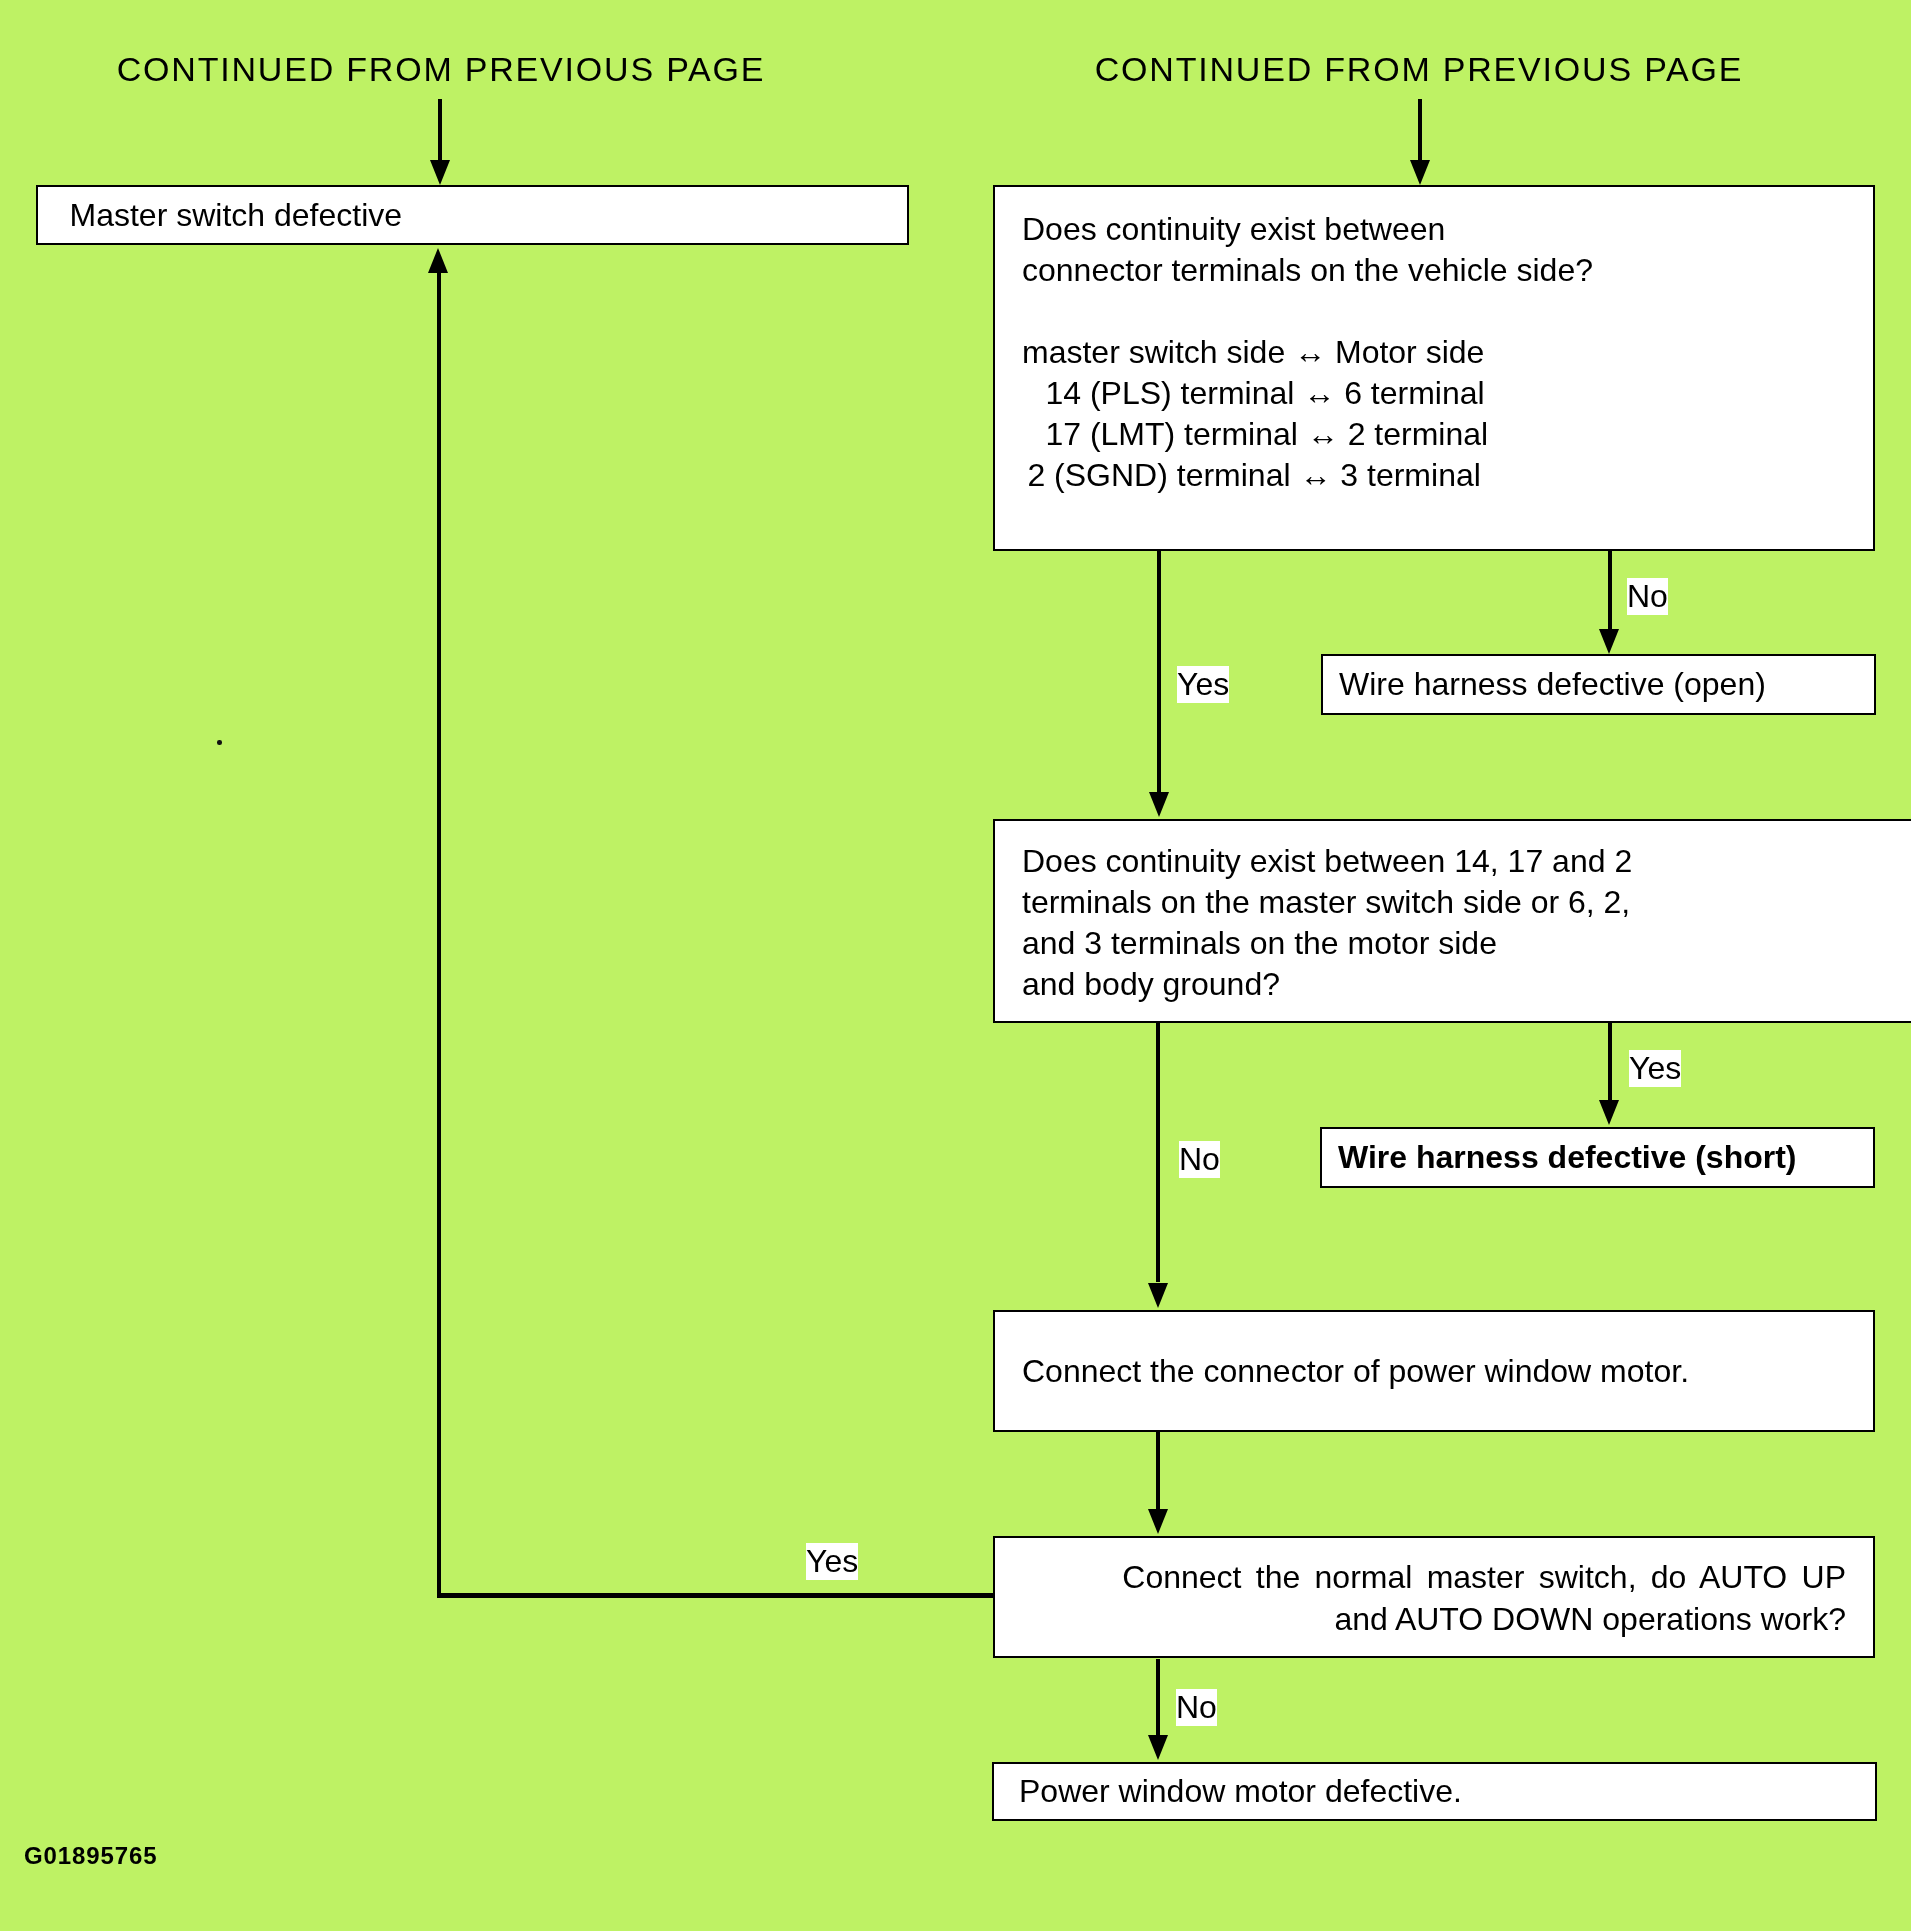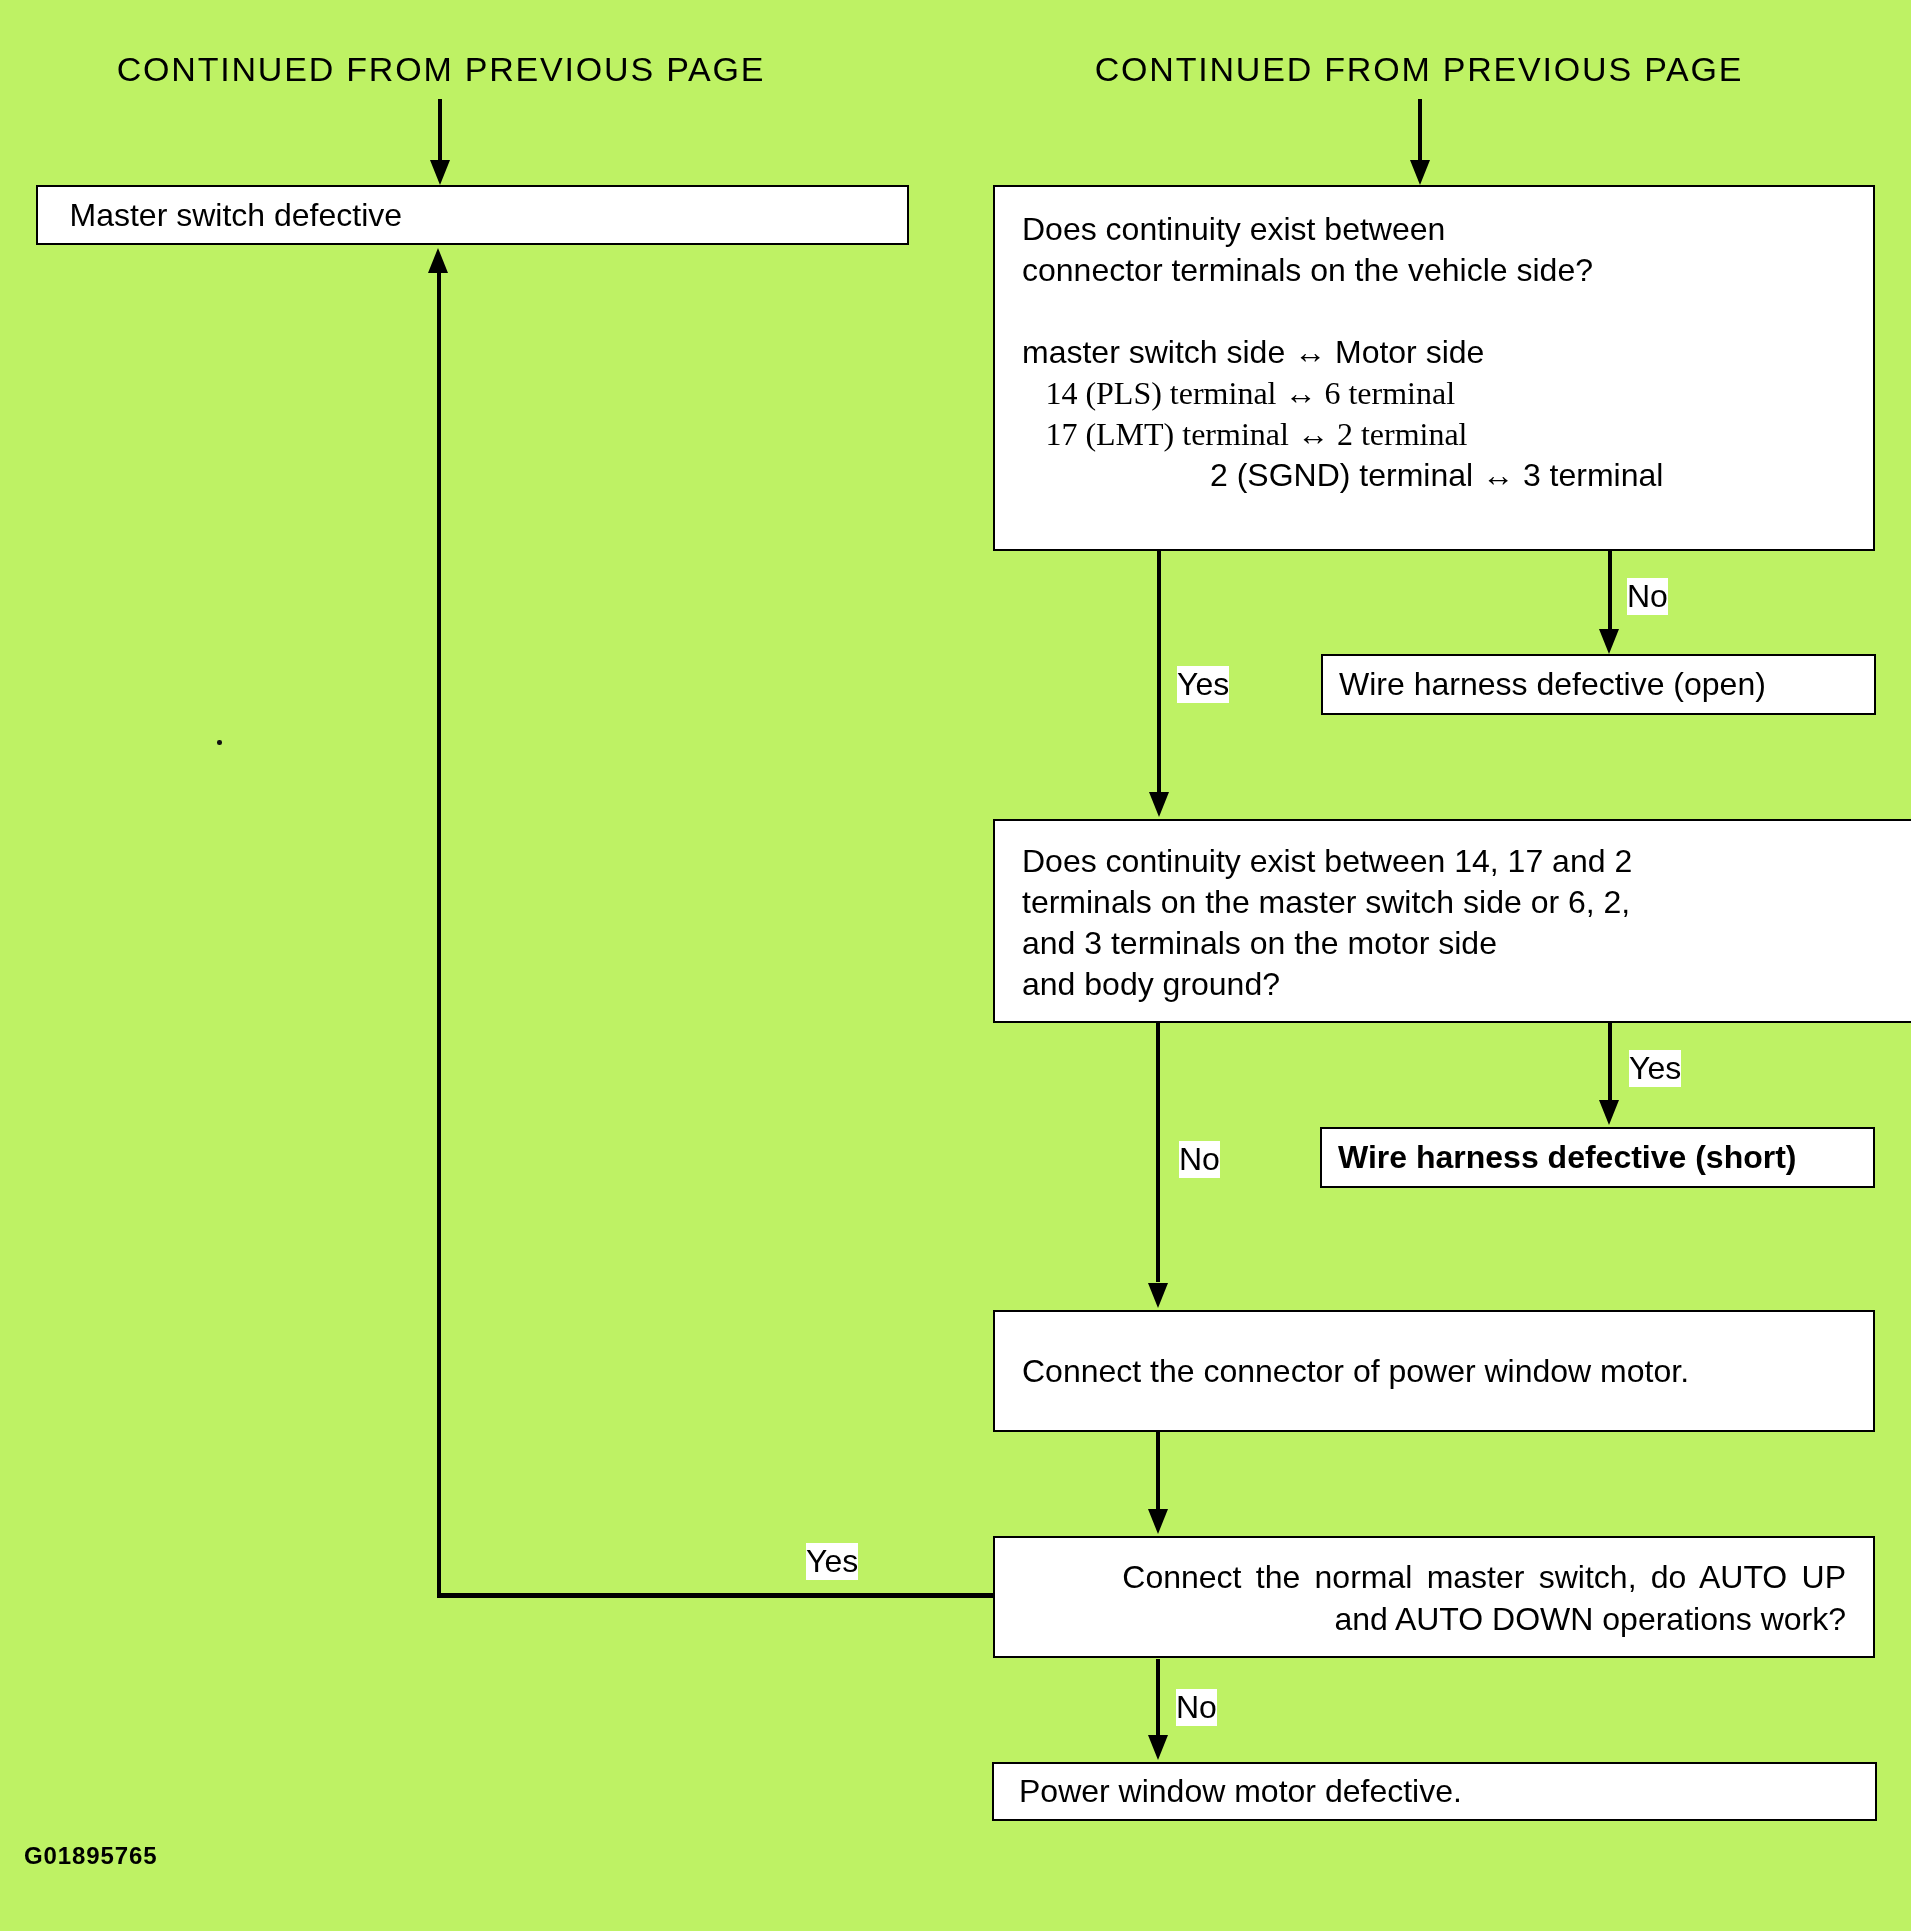--- a/index.html
+++ b/index.html
@@ -62,22 +62,22 @@
     border-bottom: 25px solid #000;
   }
   .lbl {
     position: absolute;
     font-size: 32px;
     white-space: nowrap;
     background: #fff;
   }
   .q1-body { padding: 21.6px 27px; }
   .q1-gap { margin-top: 41px; }
-  .ind-26 { padding-left: 23.4px; font-family: Liberation Serif, serif; }
-  .ind-6  { padding-left: 5.4px; text-align: center; }
+  .ind-26 { padding-left: 23.4px; }
+  .ind-6  { padding-left: 5.4px; }
   .q2-body { padding: 20px 27px; line-height: 41px; }
   .q4-body { padding: 18px 27px; line-height: 42px; }
   .q4-just { word-spacing: 5.4px; }
   .pad-l-18 { padding-left: 16px; }
   .pad-l-30 { padding-left: 27px; }
   .pad-l-35 { padding-left: 31.5px; }
   #figure-code {
     position: absolute;
     left: 24px;
     top: 1842px;

